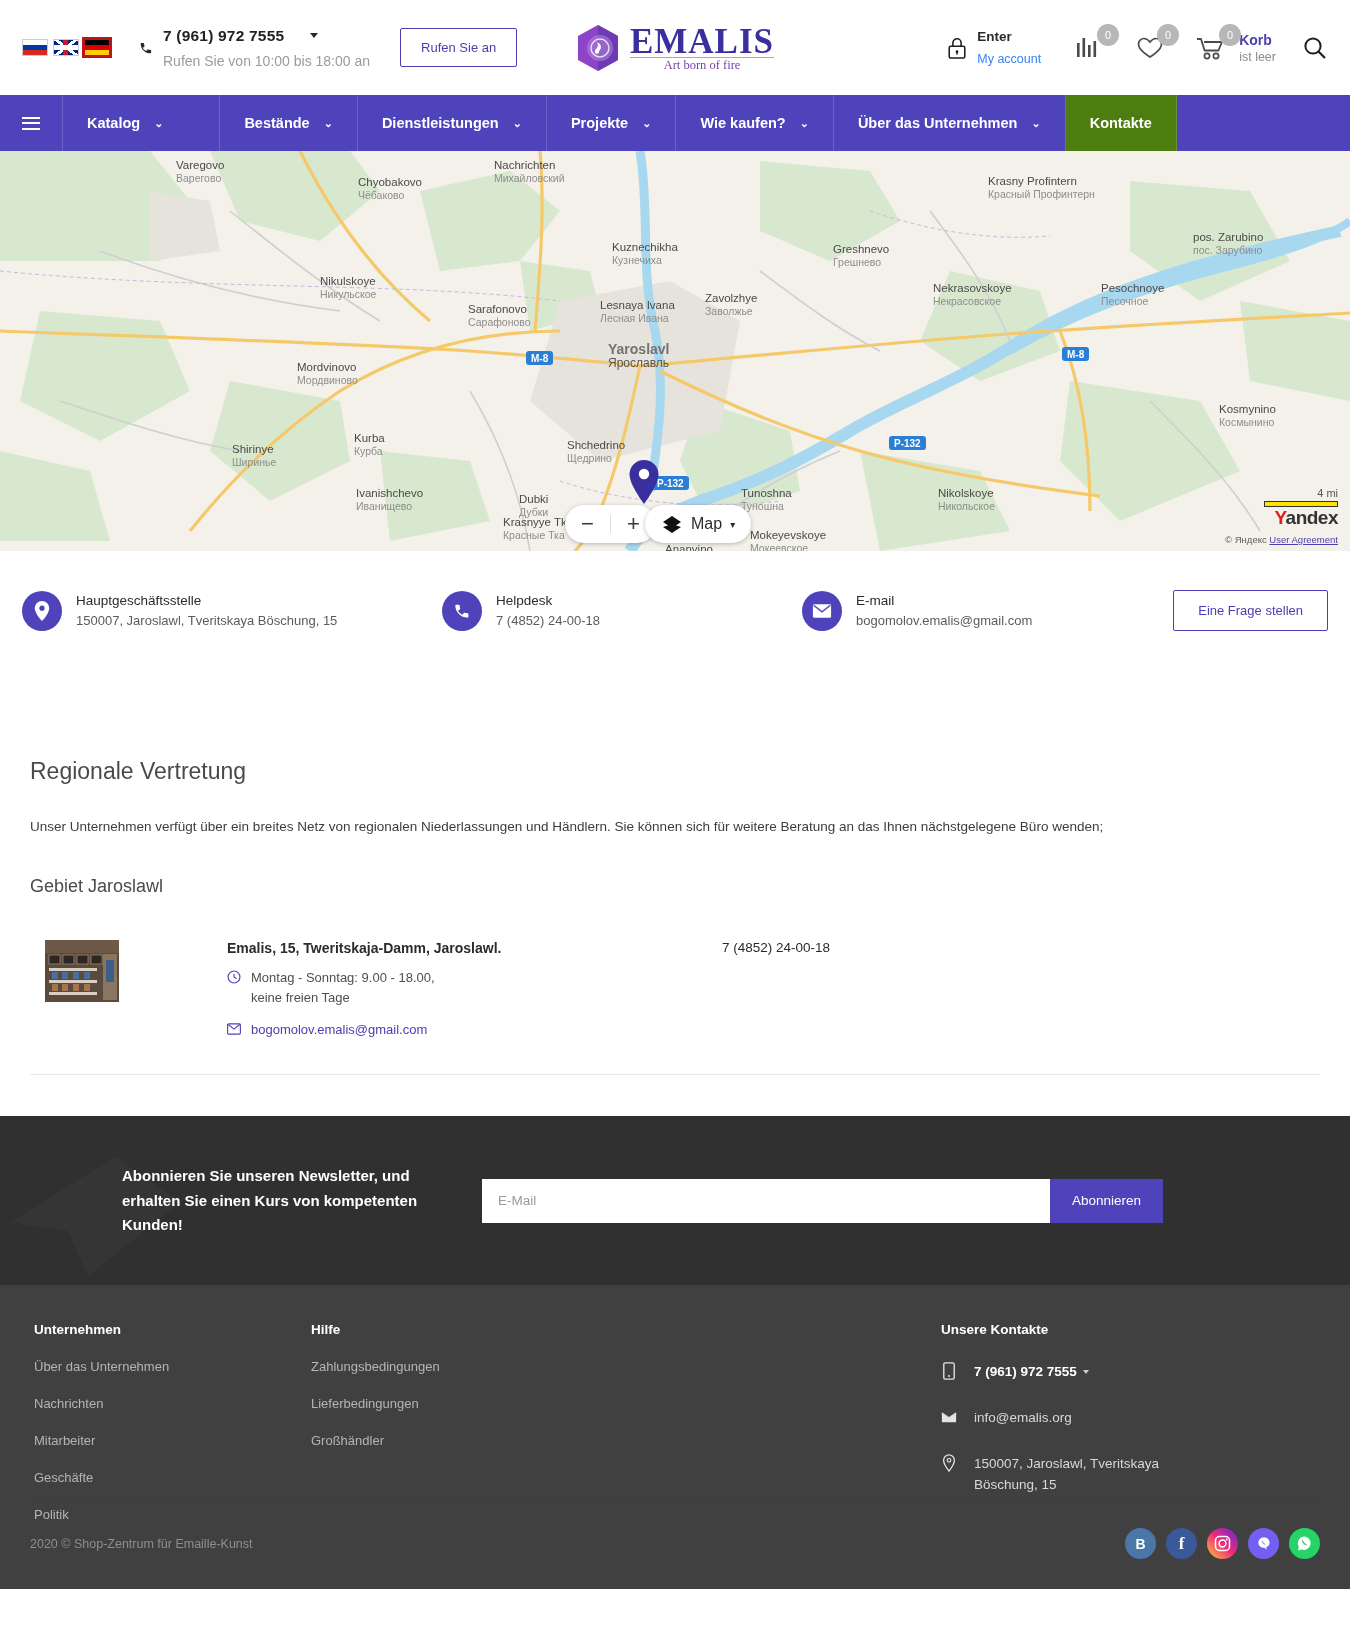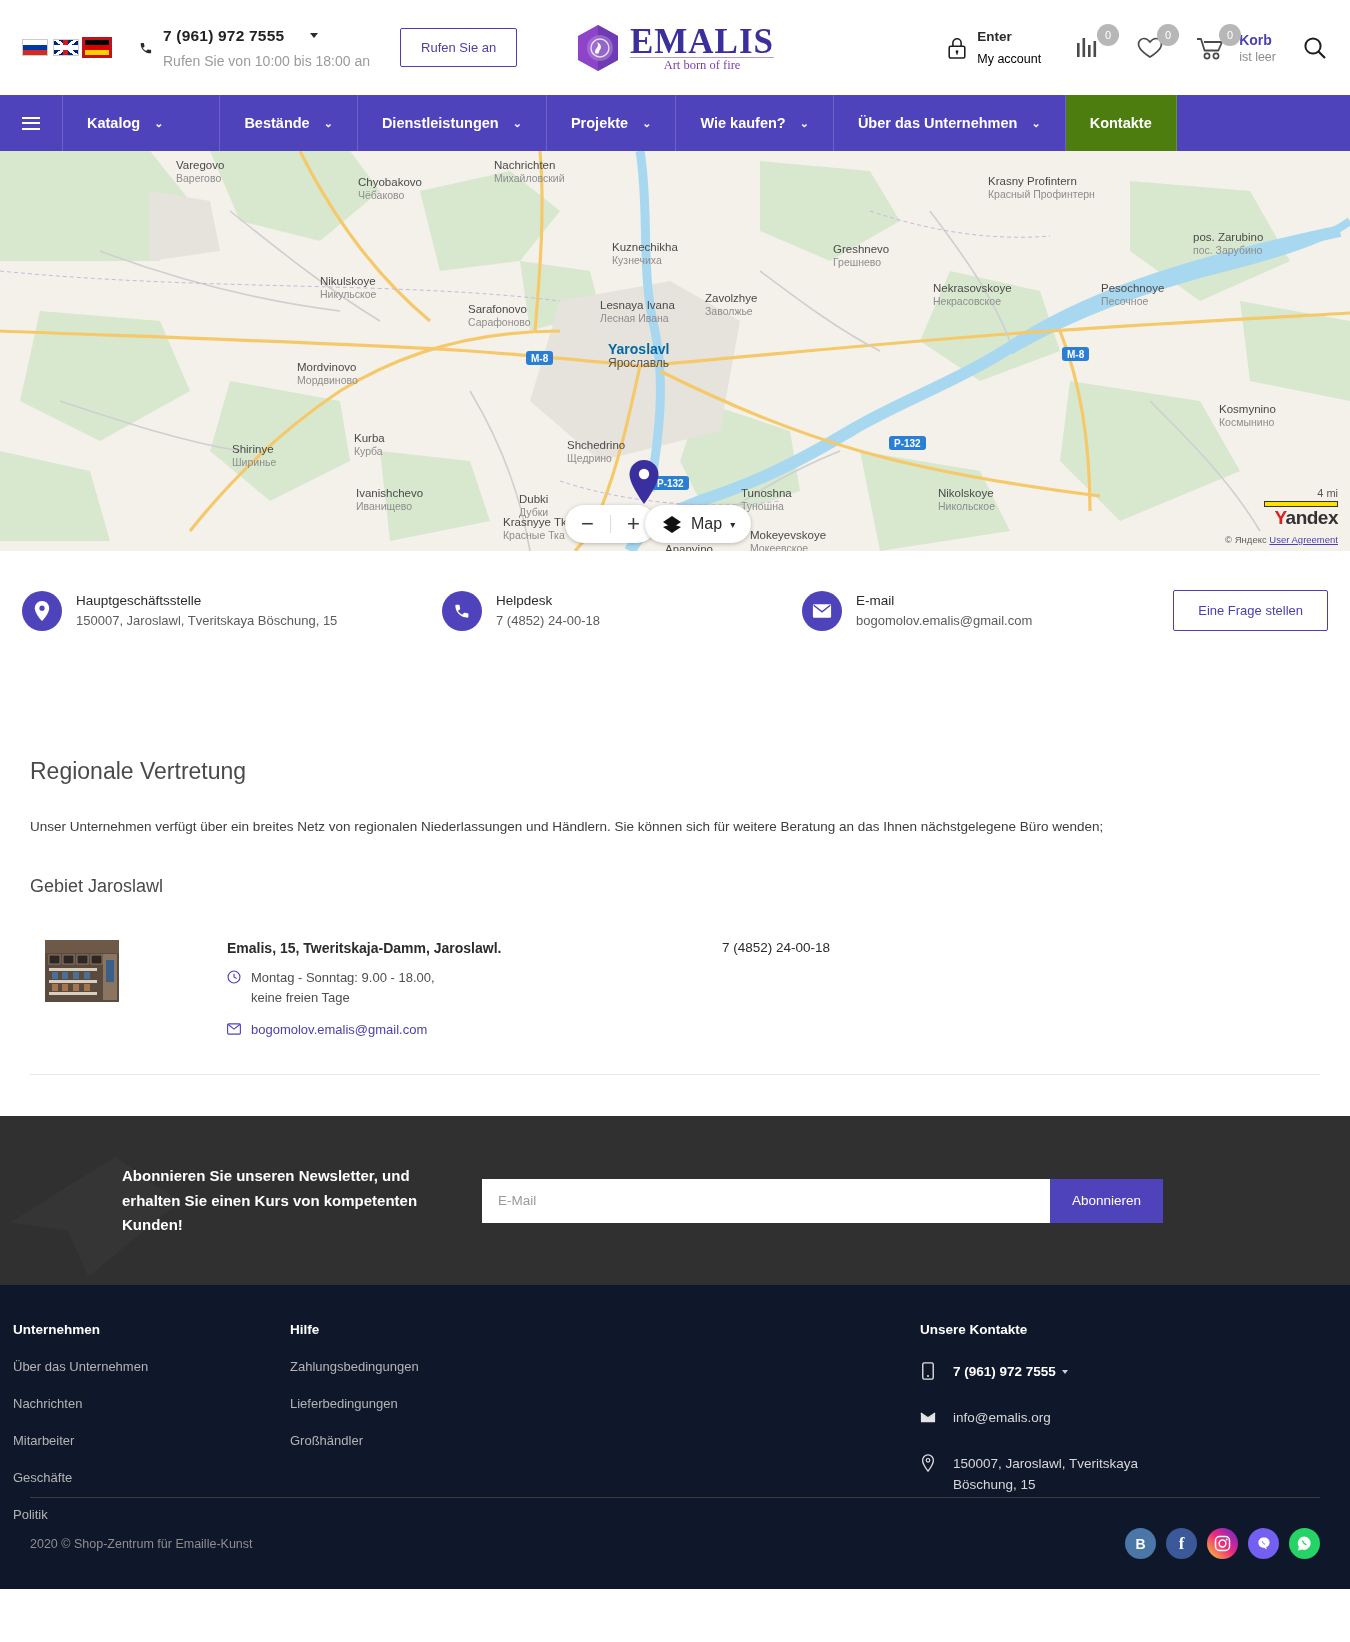--- a/index.html
+++ b/index.html
@@ -77,21 +77,21 @@
   .logo-tag {
     font-family: "Liberation Serif", serif;
     font-size: 12.5px; color: #7a3fa8; text-align: center; margin-top: -2px;
     border-top: 1px solid #b49ad4; padding-top: 1px;
   }
 
   .head-right { margin-left: auto; display: flex; align-items: center; gap: 0; }
   .acct { display: flex; align-items: center; gap: 9px; margin-right: 34px; cursor: pointer; }
   .lock-ico { width: 22px; height: 24px; flex: none; }
   .acct-l1 { font-size: 13.5px; font-weight: bold; color: #2b2b2b; }
-  .acct-l2 { font-size: 12.5px; color: #000000; margin-top: 8px; }
+  .acct-l2 { font-size: 12.5px; color: #3b82f6; margin-top: 8px; }
 
   .ico-ct { position: relative; margin-right: 30px; cursor: pointer; display:flex; align-items:center;}
   .badge {
     position: absolute; top: -11px; right: -14px;
     width: 22px; height: 22px; border-radius: 50%;
     background: #b7b7b7; color: #fff; font-size: 11px;
     display: flex; align-items: center; justify-content: center;
   }
   .cart-wrap { display: flex; align-items: center; gap: 12px; margin-right: 26px; cursor: pointer; }
   .cart-l1 { font-size: 14px; font-weight: bold; color: #4b40b2; }
@@ -123,21 +123,21 @@
     position: relative; height: 400px; overflow: hidden;
     background: #f2efe9;
   }
   .map-bg { position: absolute; inset: 0; }
   .map-label {
     position: absolute; font-family: "Liberation Sans", sans-serif;
     color: #5a5a5a; line-height: 1.15; white-space: nowrap; pointer-events: none;
   }
   .map-label .lat { font-size: 11.5px; display: block; color:#4a4a4a; }
   .map-label .cyr { font-size: 10.5px; display: block; color: #8d8d8d; }
-  .map-label.big .lat { font-size: 14px; font-weight: bold; color: #0369a1; }
+  .map-label.big .lat { font-size: 14px; font-weight: bold; color: #737373; }
   .map-label.big .cyr { font-size: 12px; color: #555; }
   .road-shield {
     position: absolute; background: #2a7fd4; color: #fff;
     font-size: 10px; padding: 1.5px 5px; border-radius: 3px; font-weight: bold;
   }
   .marker {
     position: absolute; left: 627px; top: 308px; width: 34px; height: 46px;
   }
   .map-ctrl {
     position: absolute; left: 565px; bottom: 8px;
@@ -232,21 +232,21 @@
     width: 568px; height: 44px; border: none; padding: 0 16px;
     font-size: 13.5px; color: #555; font-family: inherit; background: #fff;
   }
   .news-form input::placeholder { color: #9a9a9a; }
   .news-form button {
     height: 44px; padding: 0 22px; border: none; background: #4f43bb;
     color: #fff; font-size: 13.5px; cursor: pointer; font-family: inherit;
   }
 
   
-  .footer { background: #0f172a; padding: 0 13px; height: 304px; position: relative; }
+  .footer { background: #404040; padding: 0 34px; height: 304px; position: relative; }
   .fcols { display: flex; padding-top: 37px; }
   .fcol-1 { width: 277px; }
   .fcol-2 { width: 630px; }
   .fcol-3 { flex: 1; }
   .fh { font-size: 13.5px; font-weight: bold; color: #fff; }
   .flink {
     display: block; font-size: 13px; color: #b4b4b4; margin-top: 22px;
     text-decoration: none; cursor: pointer;
   }
   .fcontact { display: flex; align-items: flex-start; gap: 17px; margin-top: 24px; }

